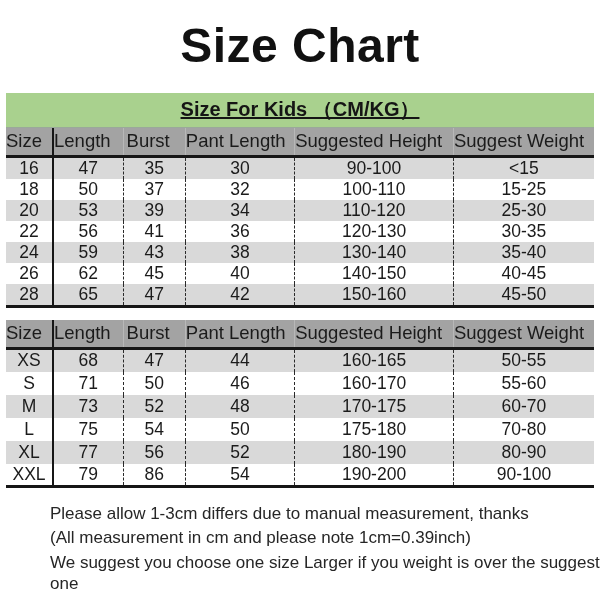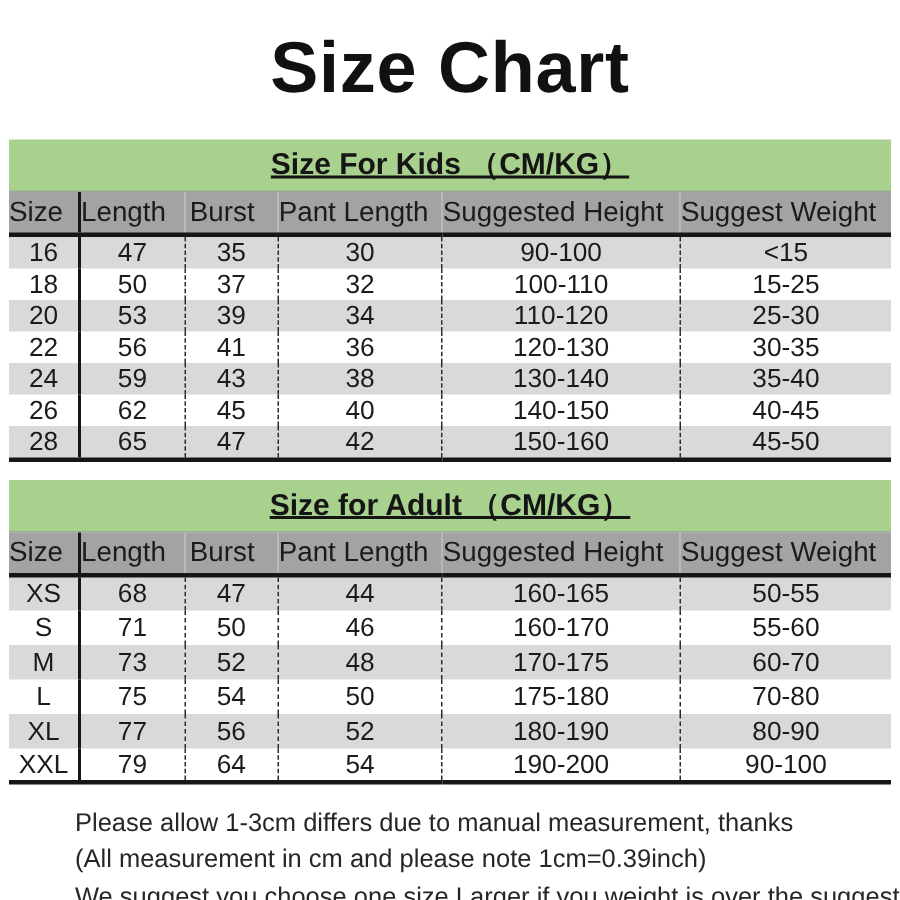--- a/index.html
+++ b/index.html
@@ -167,21 +167,20 @@
             <td>47</td>
             <td>42</td>
             <td>150-160</td>
             <td>45-50</td>
           </tr>
         </tbody>
     </table>
   </section>
 
   <section class="adult-section">
-    <div class="band">Size for Adult （CM/KG）</div>
     <table class="size-table adult">
       <colgroup>
         <col class="c1">
           <col class="c2">
           <col class="c3">
           <col class="c4">
           <col class="c5">
           <col class="c6">
       </colgroup>
       <thead>
@@ -231,21 +230,21 @@
             <td>XL</td>
             <td>77</td>
             <td>56</td>
             <td>52</td>
             <td>180-190</td>
             <td>80-90</td>
           </tr>
           <tr>
             <td>XXL</td>
             <td>79</td>
-            <td>64</td>
+            <td>86</td>
             <td>54</td>
             <td>190-200</td>
             <td>90-100</td>
           </tr>
         </tbody>
     </table>
   </section>
 
   <footer class="notes">
     <p>Please allow 1-3cm differs due to manual measurement, thanks</p>

